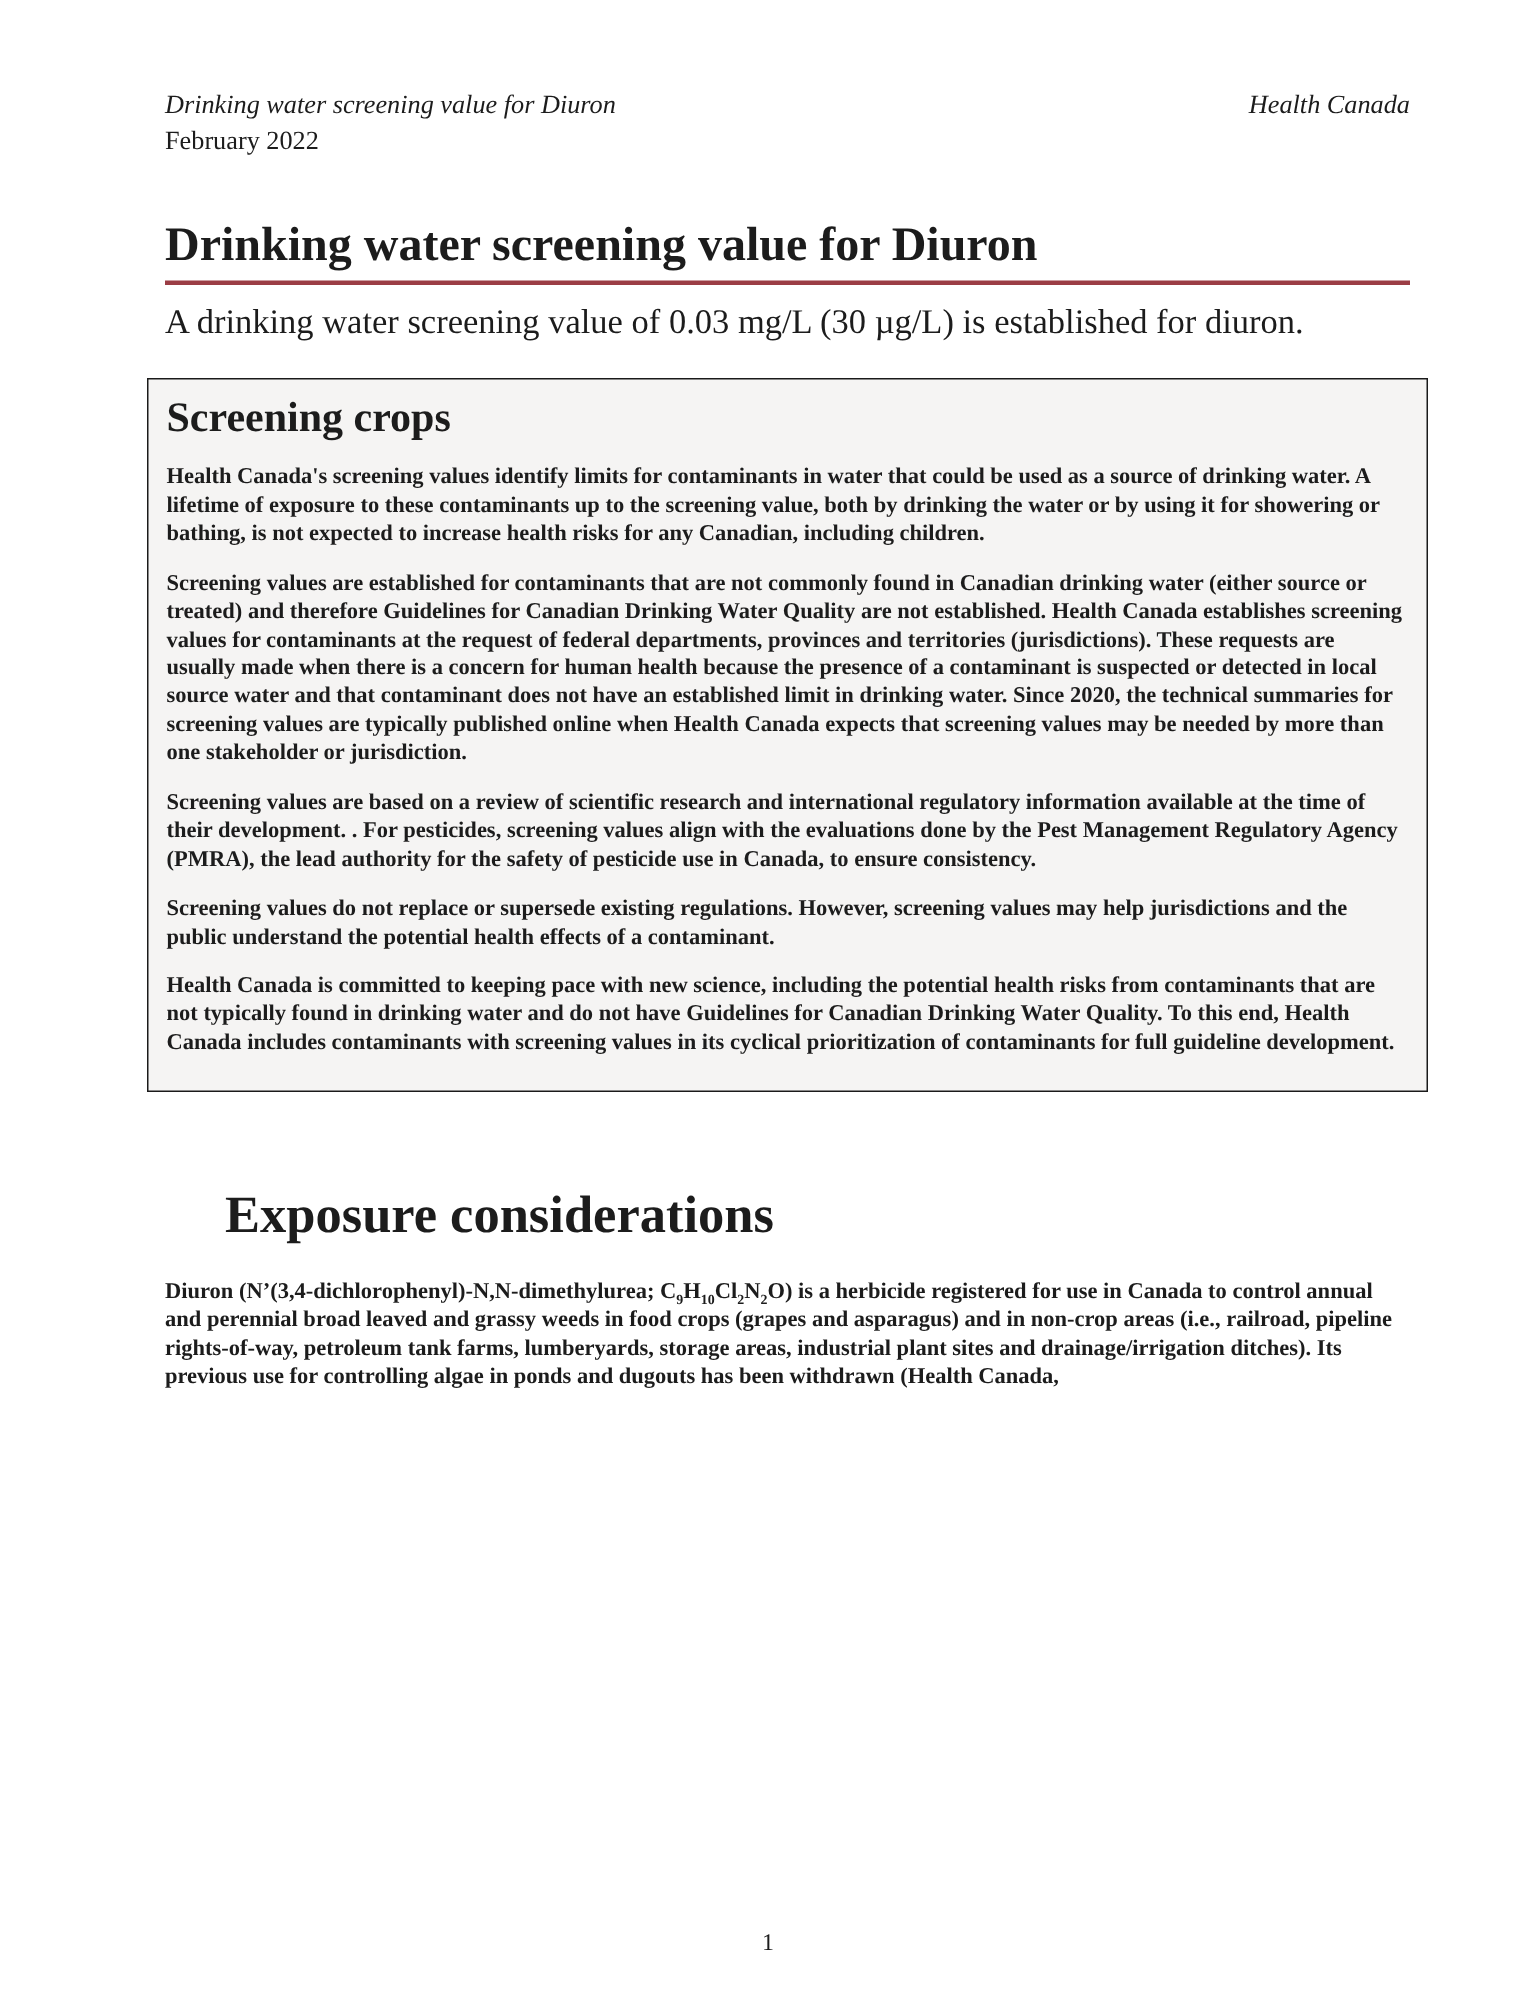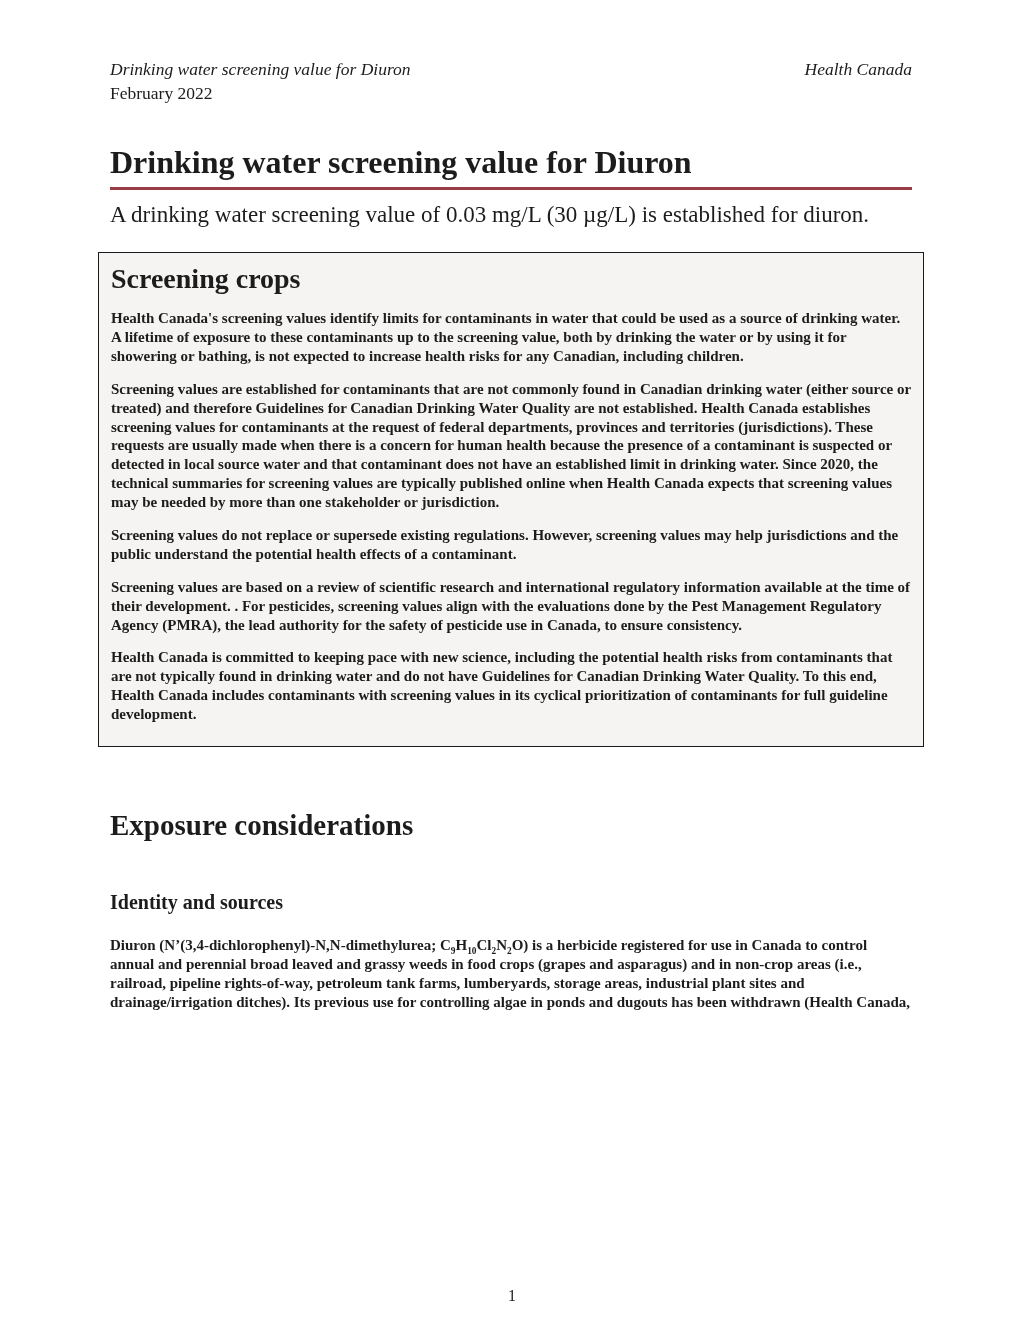--- a/index.html
+++ b/index.html
@@ -14,21 +14,21 @@
     width: 1024px;
     height: 1333px;
     font-family: "Liberation Serif", serif;
     color: var(--text);
     overflow: hidden;
   }
   .page {
     position: relative;
     width: 1024px;
     height: 1333px;
-    padding: 58px 112px 0 110px;
+    padding: 58px 84px 0 110px;
   }
   .doc-header { font-size: 17.5px; line-height: 1.35; }
   .doc-header .header-row {
     display: flex;
     justify-content: space-between;
     align-items: baseline;
   }
   .header-title, .header-org { font-style: italic; }
   .header-date { font-style: normal; }
 
@@ -62,23 +62,24 @@
   .identity-paragraph {
     font-size: 15px;
     line-height: 1.26;
     margin-bottom: 14px;
     font-weight: bold;
   }
   .screening-box p:last-child { margin-bottom: 12px; }
 
   .section-heading {
     margin-top: 62px;
-    font-size: 29px;
+    font-size: 35px;
     font-weight: bold;
     line-height: 1.15;
+    margin-left: 40px;
   }
   .sub-heading {
     margin-top: 48px;
     font-size: 20px;
     font-weight: bold;
     line-height: 1.2;
   }
   .identity-paragraph {
     margin-top: 22px;
     margin-bottom: 12px;
@@ -110,26 +111,25 @@
   </header>
 
   <h1 class="main-title">Drinking water screening value for Diuron</h1>
 
   <p class="lead">A drinking water screening value of 0.03 mg/L (30 µg/L) is established for diuron.</p>
 
   <section class="screening-box">
     <h2>Screening crops</h2>
     <p>Health Canada's screening values identify limits for contaminants in water that could be used as a source of drinking water. A lifetime of exposure to these contaminants up to the screening value, both by drinking the water or by using it for showering or bathing, is not expected to increase health risks for any Canadian, including children.</p>
     <p>Screening values are established for contaminants that are not commonly found in Canadian drinking water (either source or treated) and therefore Guidelines for Canadian Drinking Water Quality are not established. Health Canada establishes screening values for contaminants at the request of federal departments, provinces and territories (jurisdictions). These requests are usually made when there is a concern for human health because the presence of a contaminant is suspected or detected in local source water and that contaminant does not have an established limit in drinking water. Since 2020, the technical summaries for screening values are typically published online when Health Canada expects that screening values may be needed by more than one stakeholder or jurisdiction.</p>
+    <p>Screening values are based on a review of scientific research and international regulatory information available at the time of their development. . For pesticides, screening values align with the evaluations done by the Pest Management Regulatory Agency (PMRA), the lead authority for the safety of pesticide use in Canada, to ensure consistency.</p>
     <p>Screening values do not replace or supersede existing regulations. However, screening values may help jurisdictions and the public understand the potential health effects of a contaminant.</p>
-    <p>Screening values are based on a review of scientific research and international regulatory information available at the time of their development. . For pesticides, screening values align with the evaluations done by the Pest Management Regulatory Agency (PMRA), the lead authority for the safety of pesticide use in Canada, to ensure consistency.</p>
     <p>Health Canada is committed to keeping pace with new science, including the potential health risks from contaminants that are not typically found in drinking water and do not have Guidelines for Canadian Drinking Water Quality. To this end, Health Canada includes contaminants with screening values in its cyclical prioritization of contaminants for full guideline development.</p>
   </section>
 
   <h2 class="section-heading">Exposure considerations</h2>
 
-  <h3 class="sub-heading">Identity and sources</h3>
 
   <p class="identity-paragraph"><span>Diuron (N’(3,4-dichlorophenyl)-N,N-dimethylurea; C</span><sub>9</sub><span>H</span><sub>10</sub><span>Cl</span><sub>2</sub><span>N</span><sub>2</sub><span>O) is a herbicide registered for use in Canada to control annual and perennial broad leaved and grassy weeds in food crops (grapes and asparagus) and in non-crop areas (i.e., railroad, pipeline rights-of-way, petroleum tank farms, lumberyards, storage areas, industrial plant sites and drainage/irrigation ditches). Its previous use for controlling algae in ponds and dugouts has been withdrawn (Health Canada,</span></p>
 
   <div class="page-number">1</div>
 
 </div>
 
 </body></html>

